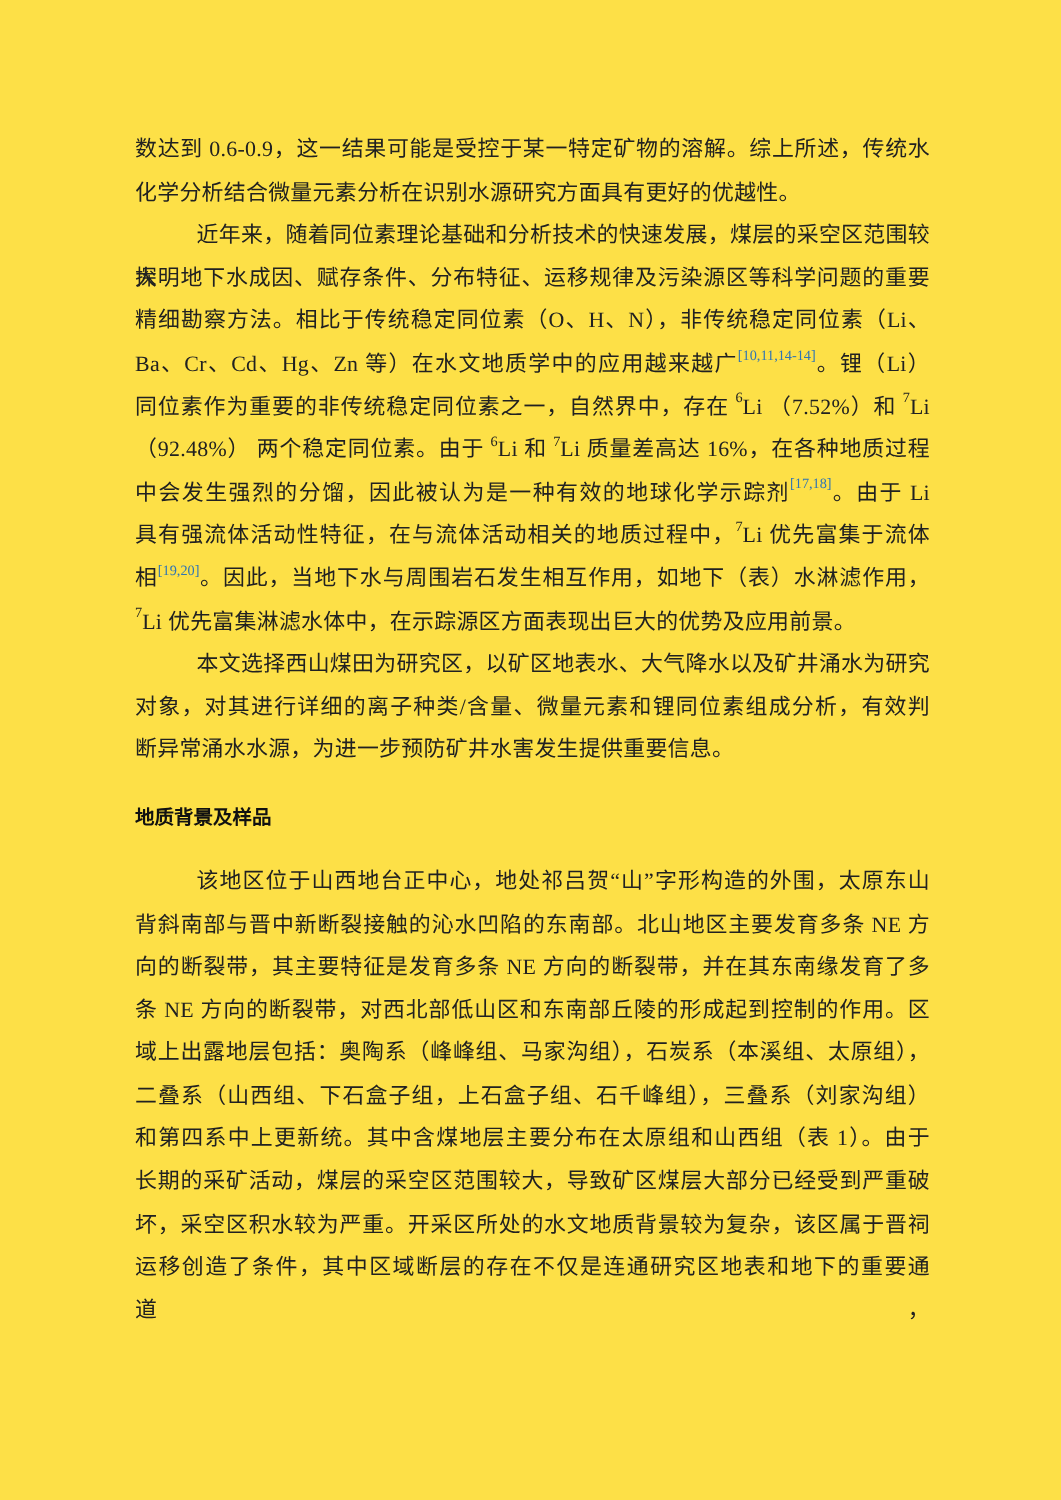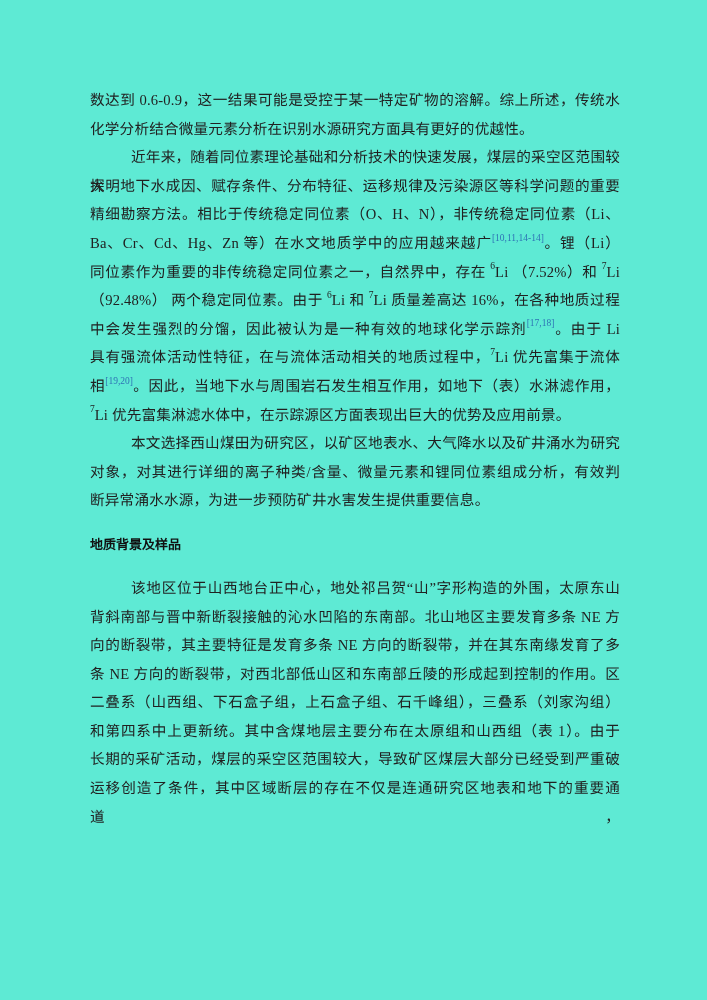--- a/index.html
+++ b/index.html
@@ -5,21 +5,21 @@
   html, body {
     margin: 0;
     padding: 0;
     background: #ffffff;
   }
   .page {
     position: relative;
     width: 707px;
     height: 1000px;
     margin: 0 auto;
-    background: #5eead4;
+    background: #fde047;
     box-sizing: border-box;
     padding: 86px 71px 0 90px;
     overflow: hidden;
     font-family: "Liberation Serif", "DejaVu Serif", serif;
     color: var(--text-color, #212121);
   }
   .doc {
     width: 530px;
   }
   .para {
@@ -89,19 +89,21 @@
         <div class="line">本文选择西山煤田为研究区，以矿区地表水、大气降水以及矿井涌水为研究</div>
         <div class="line">对象，对其进行详细的离子种类/含量、微量元素和锂同位素组成分析，有效判</div>
         <div class="line line-end">断异常涌水水源，为进一步预防矿井水害发生提供重要信息。</div>
       </div>
       <h2 class="heading">地质背景及样品</h2>
       <div class="para indent">
         <div class="line">该地区位于山西地台正中心，地处祁吕贺“山”字形构造的外围，太原东山</div>
         <div class="line">背斜南部与晋中新断裂接触的沁水凹陷的东南部。北山地区主要发育多条 NE 方</div>
         <div class="line">向的断裂带，其主要特征是发育多条 NE 方向的断裂带，并在其东南缘发育了多</div>
         <div class="line">条 NE 方向的断裂带，对西北部低山区和东南部丘陵的形成起到控制的作用。区</div>
+        <div class="line">域上出露地层包括：奥陶系（峰峰组、马家沟组），石炭系（本溪组、太原组），</div>
         <div class="line">二叠系（山西组、下石盒子组，上石盒子组、石千峰组），三叠系（刘家沟组）</div>
         <div class="line">和第四系中上更新统。其中含煤地层主要分布在太原组和山西组（表 1）。由于</div>
         <div class="line">长期的采矿活动，煤层的采空区范围较大，导致矿区煤层大部分已经受到严重破</div>
+        <div class="line">坏，采空区积水较为严重。开采区所处的水文地质背景较为复杂，该区属于晋祠</div>
         <div class="line">运移创造了条件，其中区域断层的存在不仅是连通研究区地表和地下的重要通道，</div>
       </div>
     </div>
 </div>
 
 </body></html>

